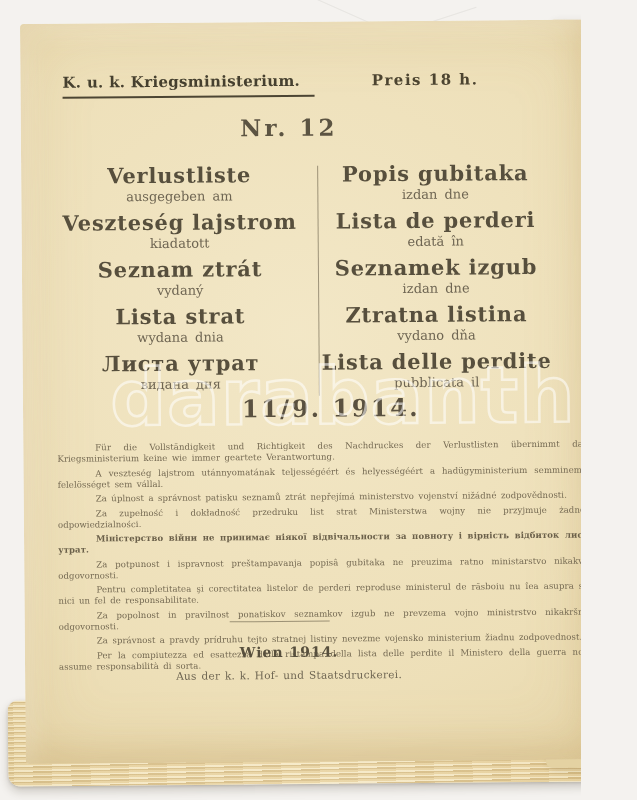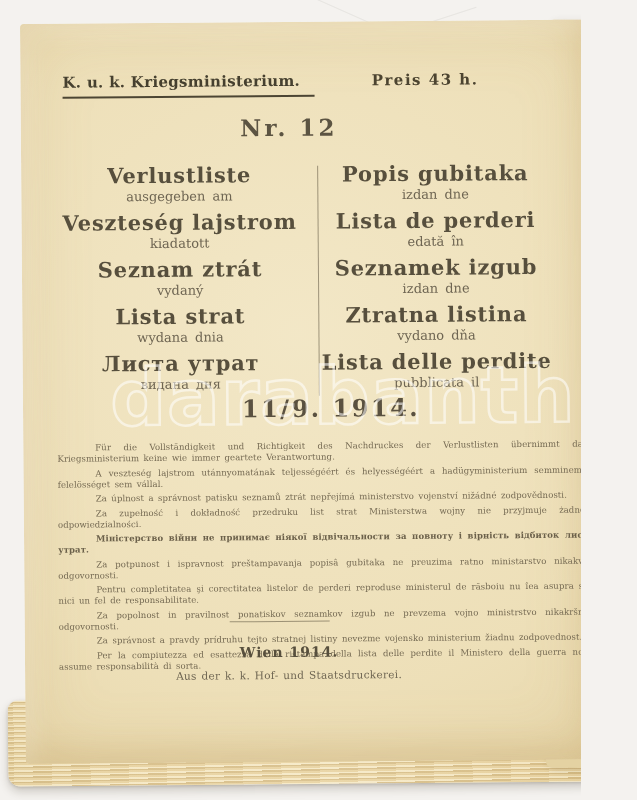--- a/index.html
+++ b/index.html
@@ -129,21 +129,21 @@
   <div class="crease c2"></div>
 
   <div class="stack-bottom"></div>
   <div class="stack-right"></div>
   <div class="corner-stain"></div>
 
   <div class="paper">
 
     <div class="doc-header">
       <span class="ministry">K. u. k. Kriegsministerium.</span>
-      <span class="price">Preis 43 h.</span>
+      <span class="price">Preis 18 h.</span>
     </div>
 
     <div class="doc-number">Nr. 12</div>
 
     <div class="title-grid">
       <div class="title-col">
         <div class="entry">
           <div class="t">Verlustliste</div>
           <div class="s">ausgegeben am</div>
         </div>

